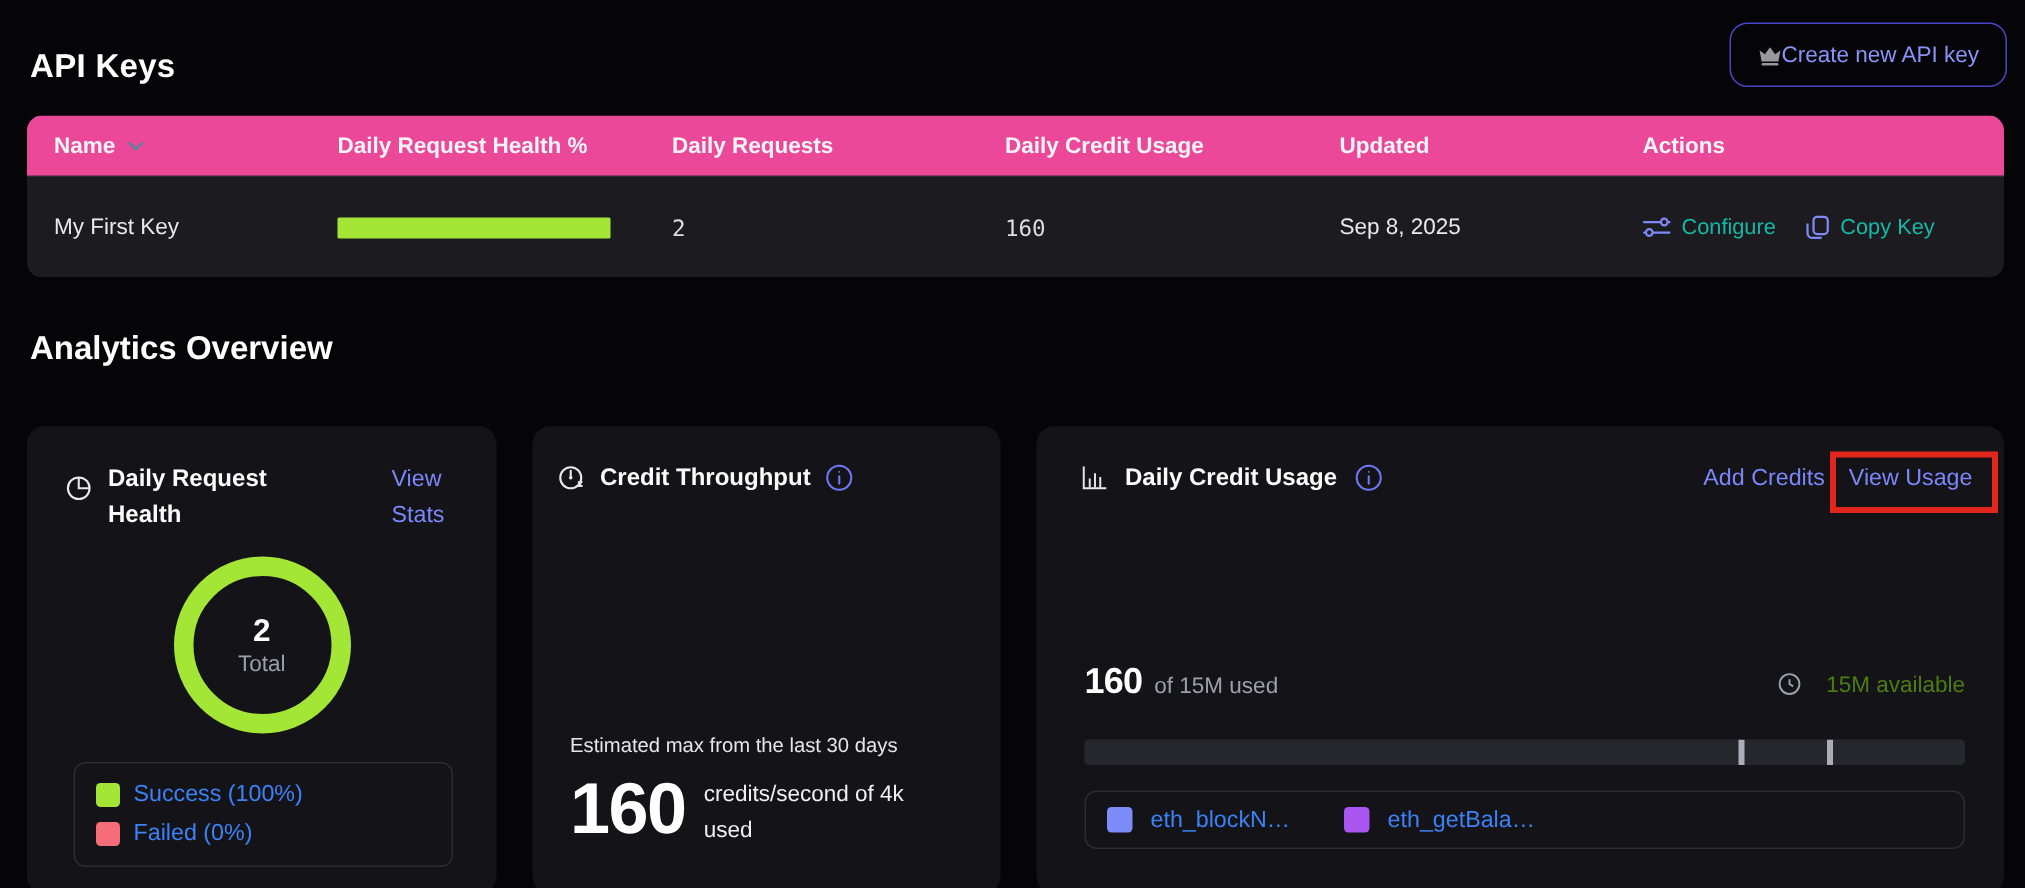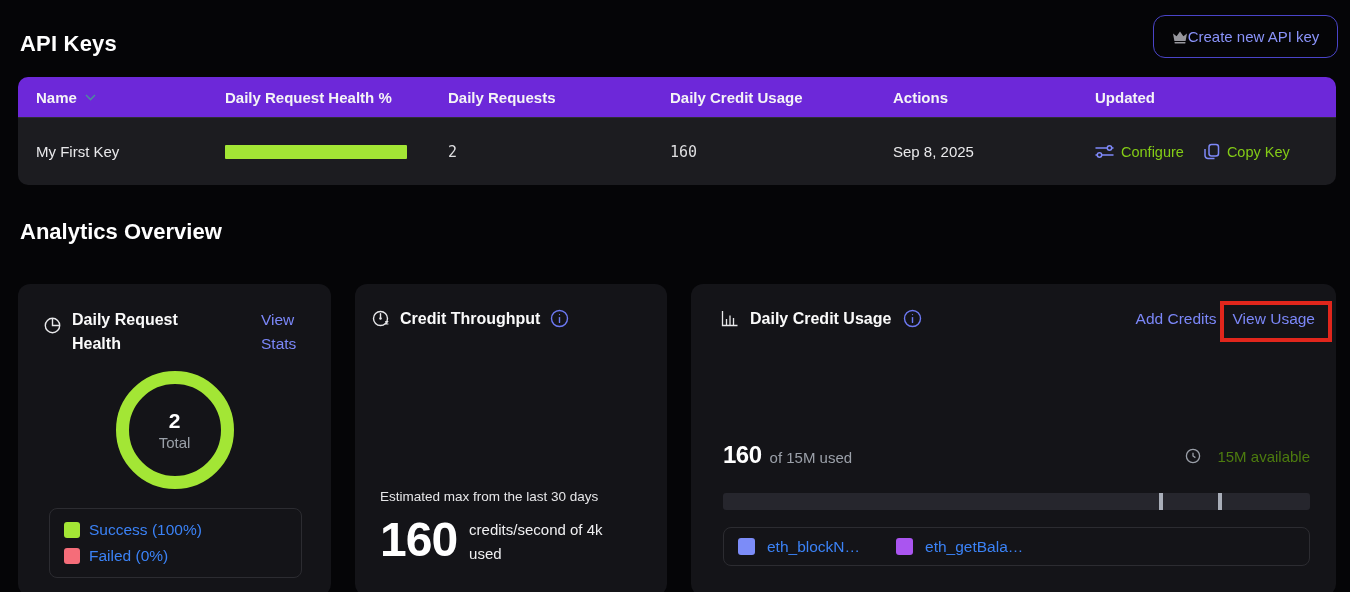--- a/index.html
+++ b/index.html
@@ -28,30 +28,30 @@
   
   .keys-table {
     position:absolute; left:18px; top:77px; width:1318px;
     border-radius:10px; overflow:hidden;
   }
   .thead, .trow {
     display:grid;
     grid-template-columns:189px 223px 222px 223px 202px 1fr;
     padding-left:18px; align-items:center;
   }
-  .thead { height:41px; background:#6d28d9; border-bottom:1px solid #2e2e33; }
+  .thead { height:41px; background:#ec4899; border-bottom:1px solid #2e2e33; }
   .th { font-size:15px; font-weight:600; color:#f4f4f6; display:flex; align-items:center; gap:7px; }
   .trow { height:67px; background:#1c1c20; }
   .td { font-size:15px; color:#e9e9eb; }
   .td.num { font-family:"DejaVu Sans Mono", monospace; color:#dedee0; }
   .health-bar { height:14px; width:182px; border-radius:1px; }
   .actions-cell { display:flex; align-items:center; gap:20px; }
   .action-link {
     display:flex; align-items:center; gap:7px;
-    color:#84cc16; font-size:14.5px; font-weight:500; cursor:pointer; text-decoration:none;
+    color:#14b8a6; font-size:14.5px; font-weight:500; cursor:pointer; text-decoration:none;
   }
 
   
   .section-title {
     position:absolute; left:20px; top:219px;
     font-size:22px; font-weight:700; color:#ffffff;
   }
 
   
   .cards { position:absolute; left:18px; top:264px; width:1318px; height:316px; display:flex; gap:24px; }
@@ -142,22 +142,22 @@
       <span>Name</span>
       <span>
         <svg width="13" height="9" viewBox="0 0 13 9" fill="none" stroke="#4d86a0" stroke-width="1.6">
           <path d="M2 2 L6.5 6.5 L11 2"></path>
         </svg>
       </span>
     </div>
     <div class="th">Daily Request Health %</div>
     <div class="th">Daily Requests</div>
     <div class="th">Daily Credit Usage</div>
+    <div class="th">Updated</div>
     <div class="th">Actions</div>
-    <div class="th">Updated</div>
   </div>
 
   <div class="trow">
     <div class="td">My First Key</div>
     <div class="td">
       <div class="health-bar" style="background: rgb(163, 230, 53);"></div>
     </div>
     <div class="td num">2</div>
     <div class="td num">160</div>
     <div class="td">Sep 8, 2025</div>

